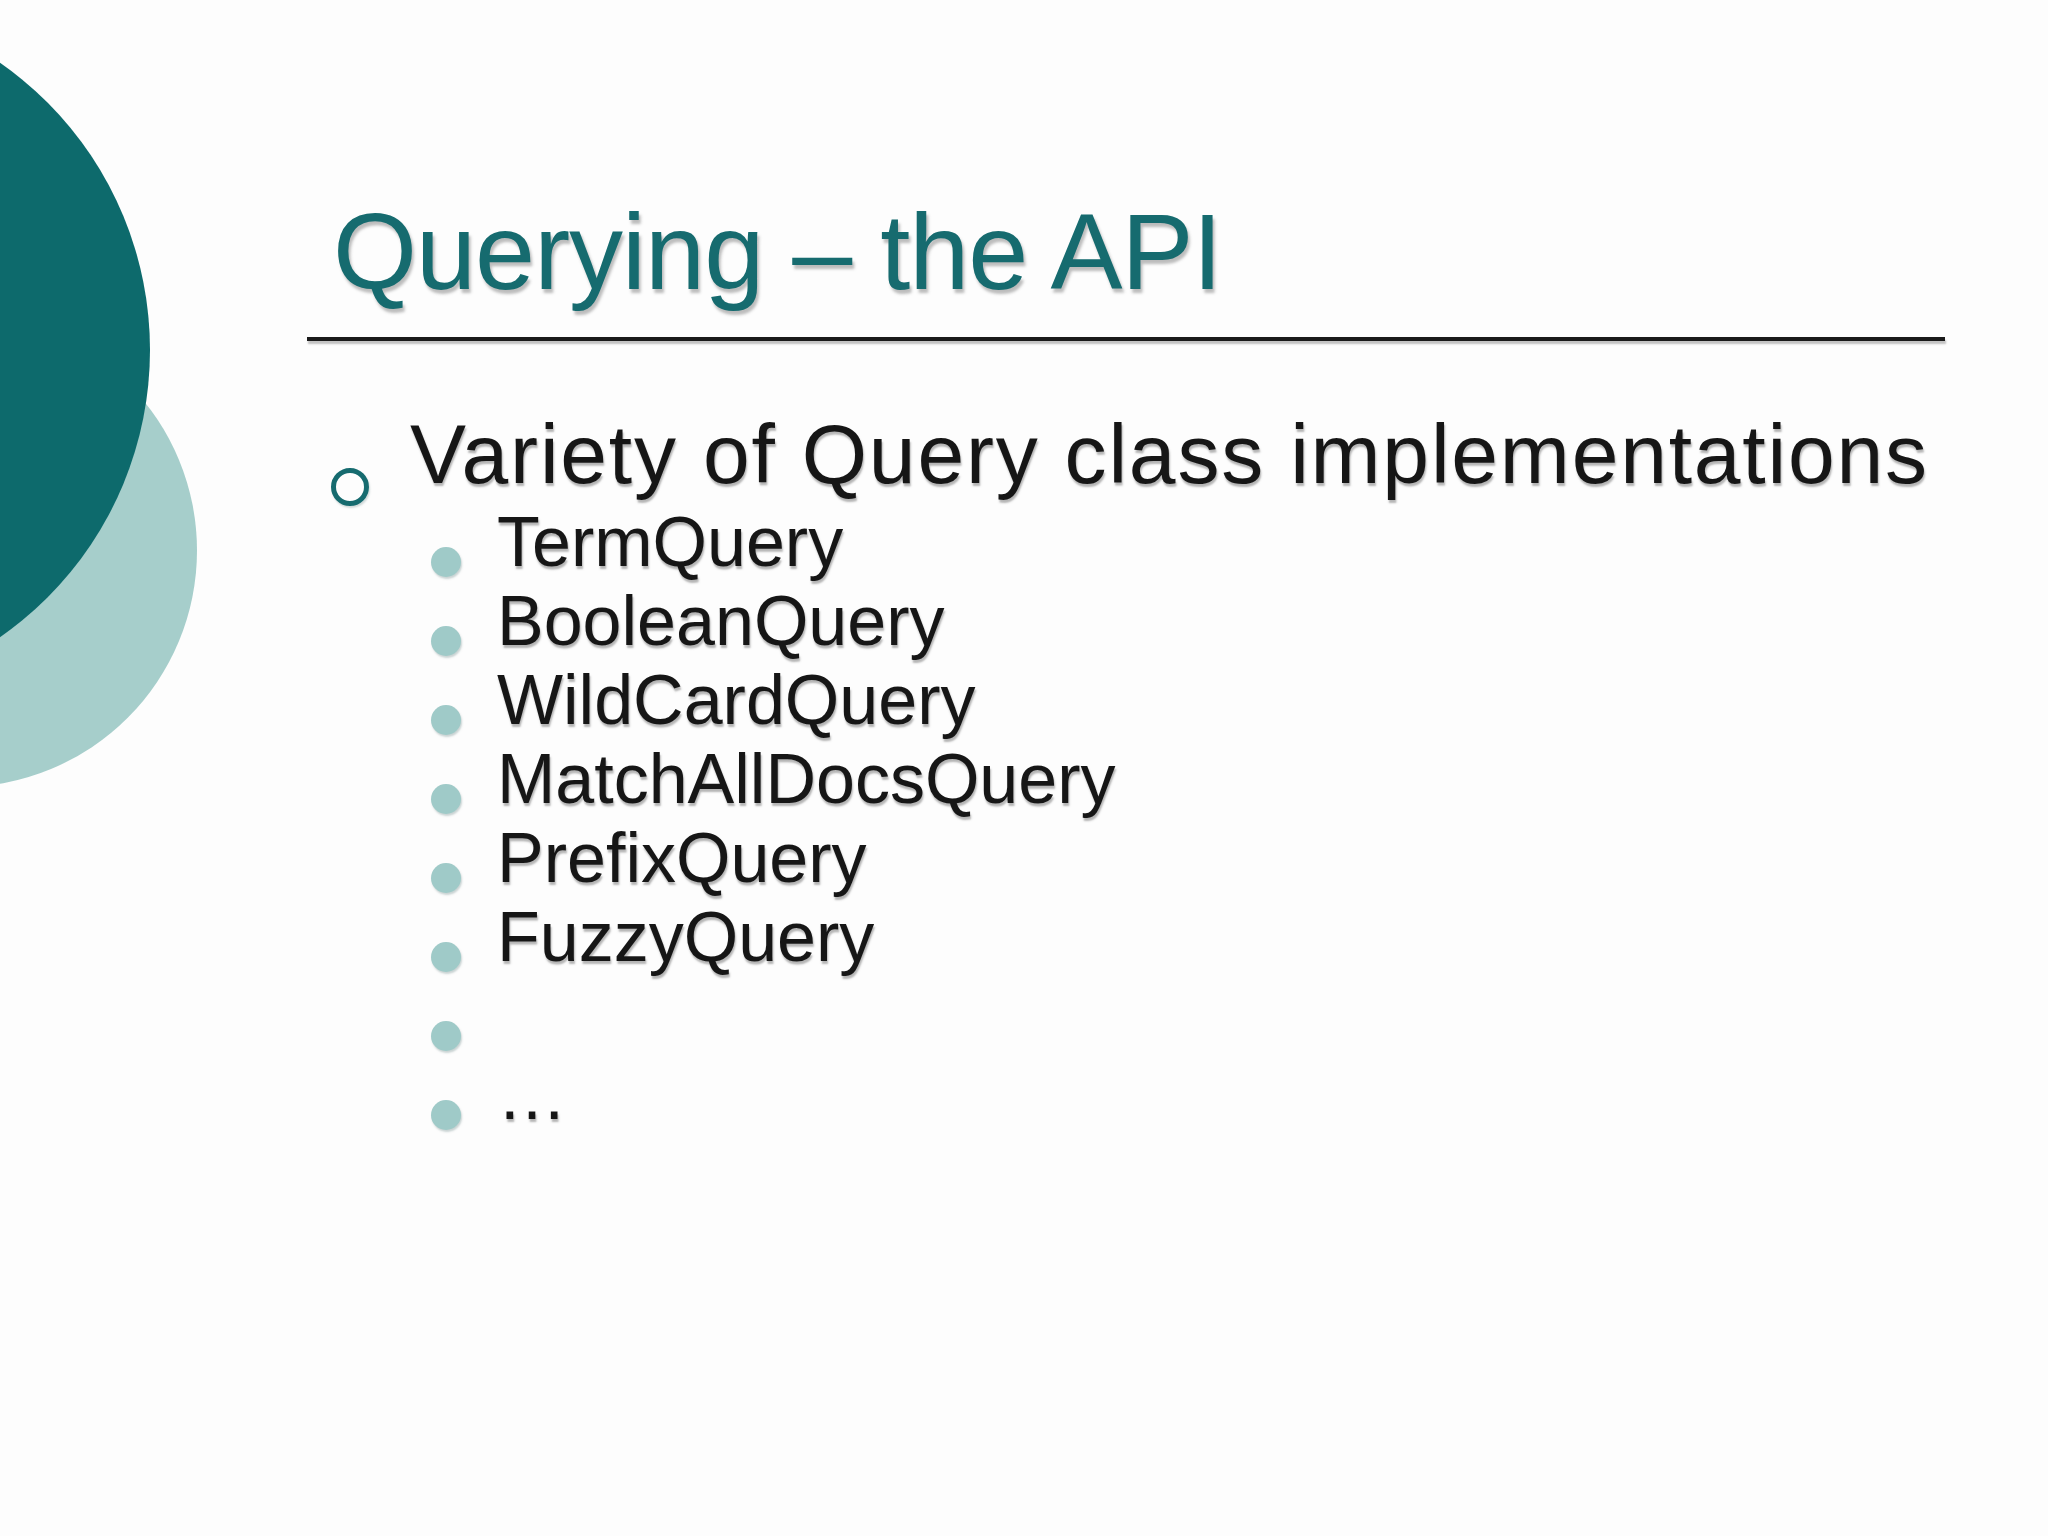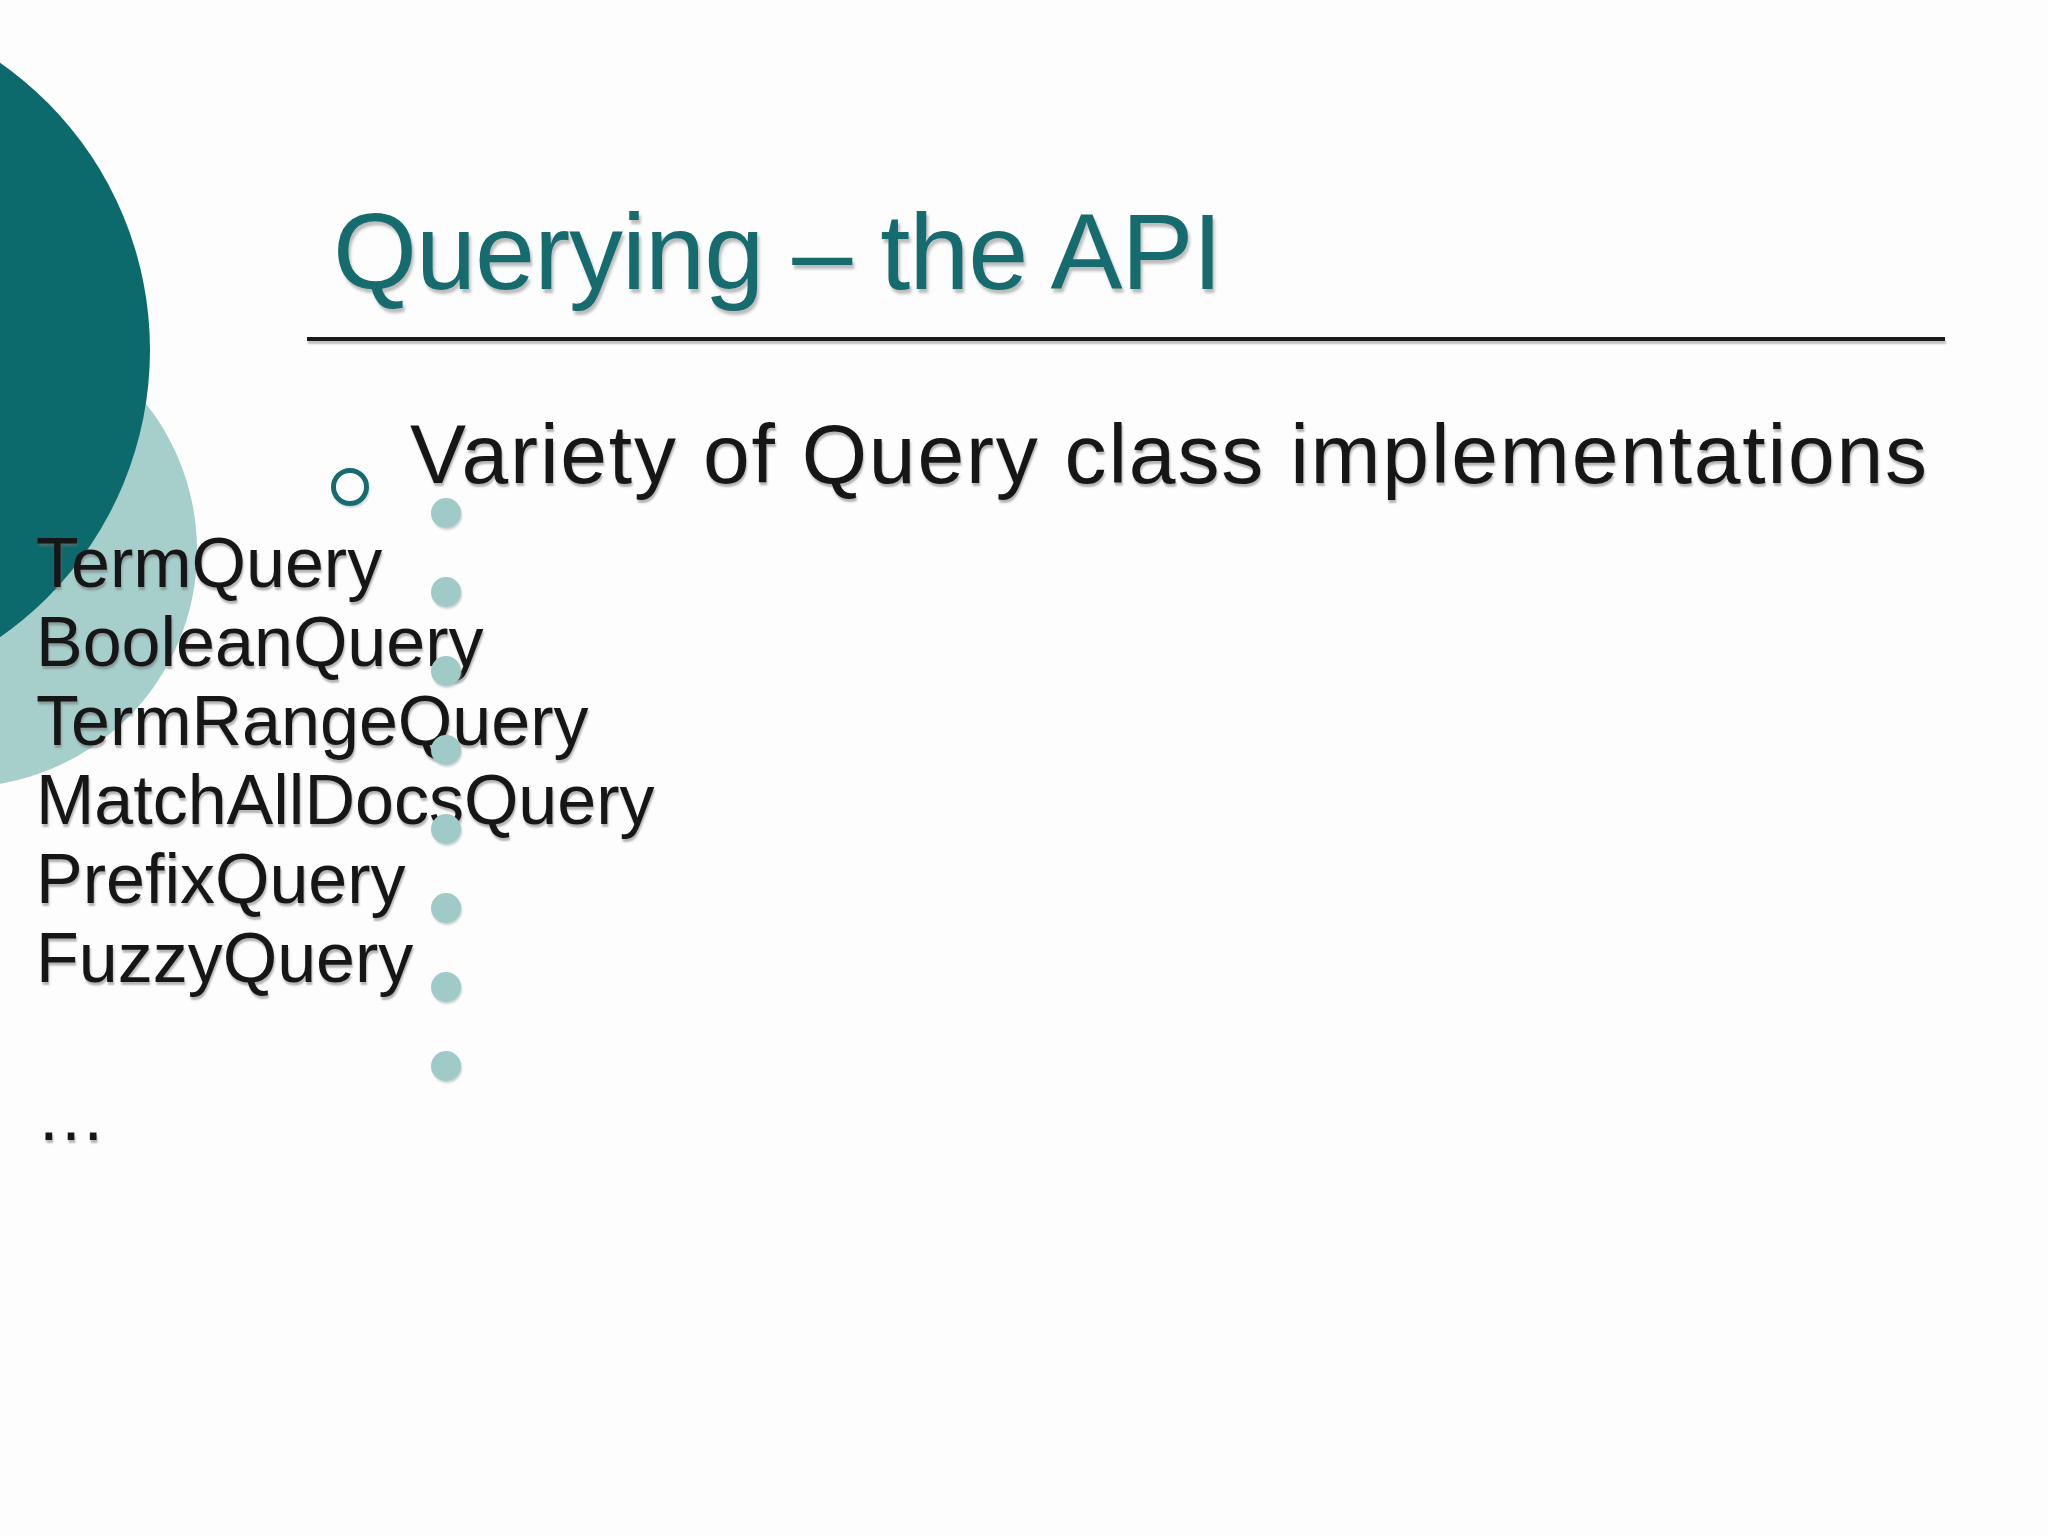--- a/index.html
+++ b/index.html
@@ -49,21 +49,21 @@
     color:var(--text);white-space:nowrap;
     text-shadow:1px 3px 2px rgba(110,110,110,.5);
   }
 
   
   .sub-list{
     position:absolute;left:0;top:498px;z-index:3;
     margin:0;padding:0;list-style:none;
   }
   .sub-list li{
-    display:flex;align-items:flex-start;height:79px;flex-direction:column;
+    display:flex;align-items:flex-end;height:79px;
   }
   .dot{
     margin-left:431px;width:30px;height:30px;border-radius:50%;
     background:var(--bullet-dot);flex:0 0 auto;
     box-shadow:1px 2px 2px rgba(150,170,170,.5);
   }
   .sub-list .ltext{
     margin-left:36px;
     font-size:70px;line-height:1;color:var(--text);white-space:nowrap;
     text-shadow:1px 3px 2px rgba(110,110,110,.5);
@@ -89,21 +89,21 @@
     <li>
       <span class="dot"></span>
       <span class="ltext">TermQuery</span>
     </li>
     <li>
       <span class="dot"></span>
       <span class="ltext">BooleanQuery</span>
     </li>
     <li>
       <span class="dot"></span>
-      <span class="ltext">TermRangeQuery</span>
+      <span class="ltext">WildCardQuery</span>
     </li>
     <li>
       <span class="dot"></span>
       <span class="ltext">MatchAllDocsQuery</span>
     </li>
     <li>
       <span class="dot"></span>
       <span class="ltext">PrefixQuery</span>
     </li>
     <li>

